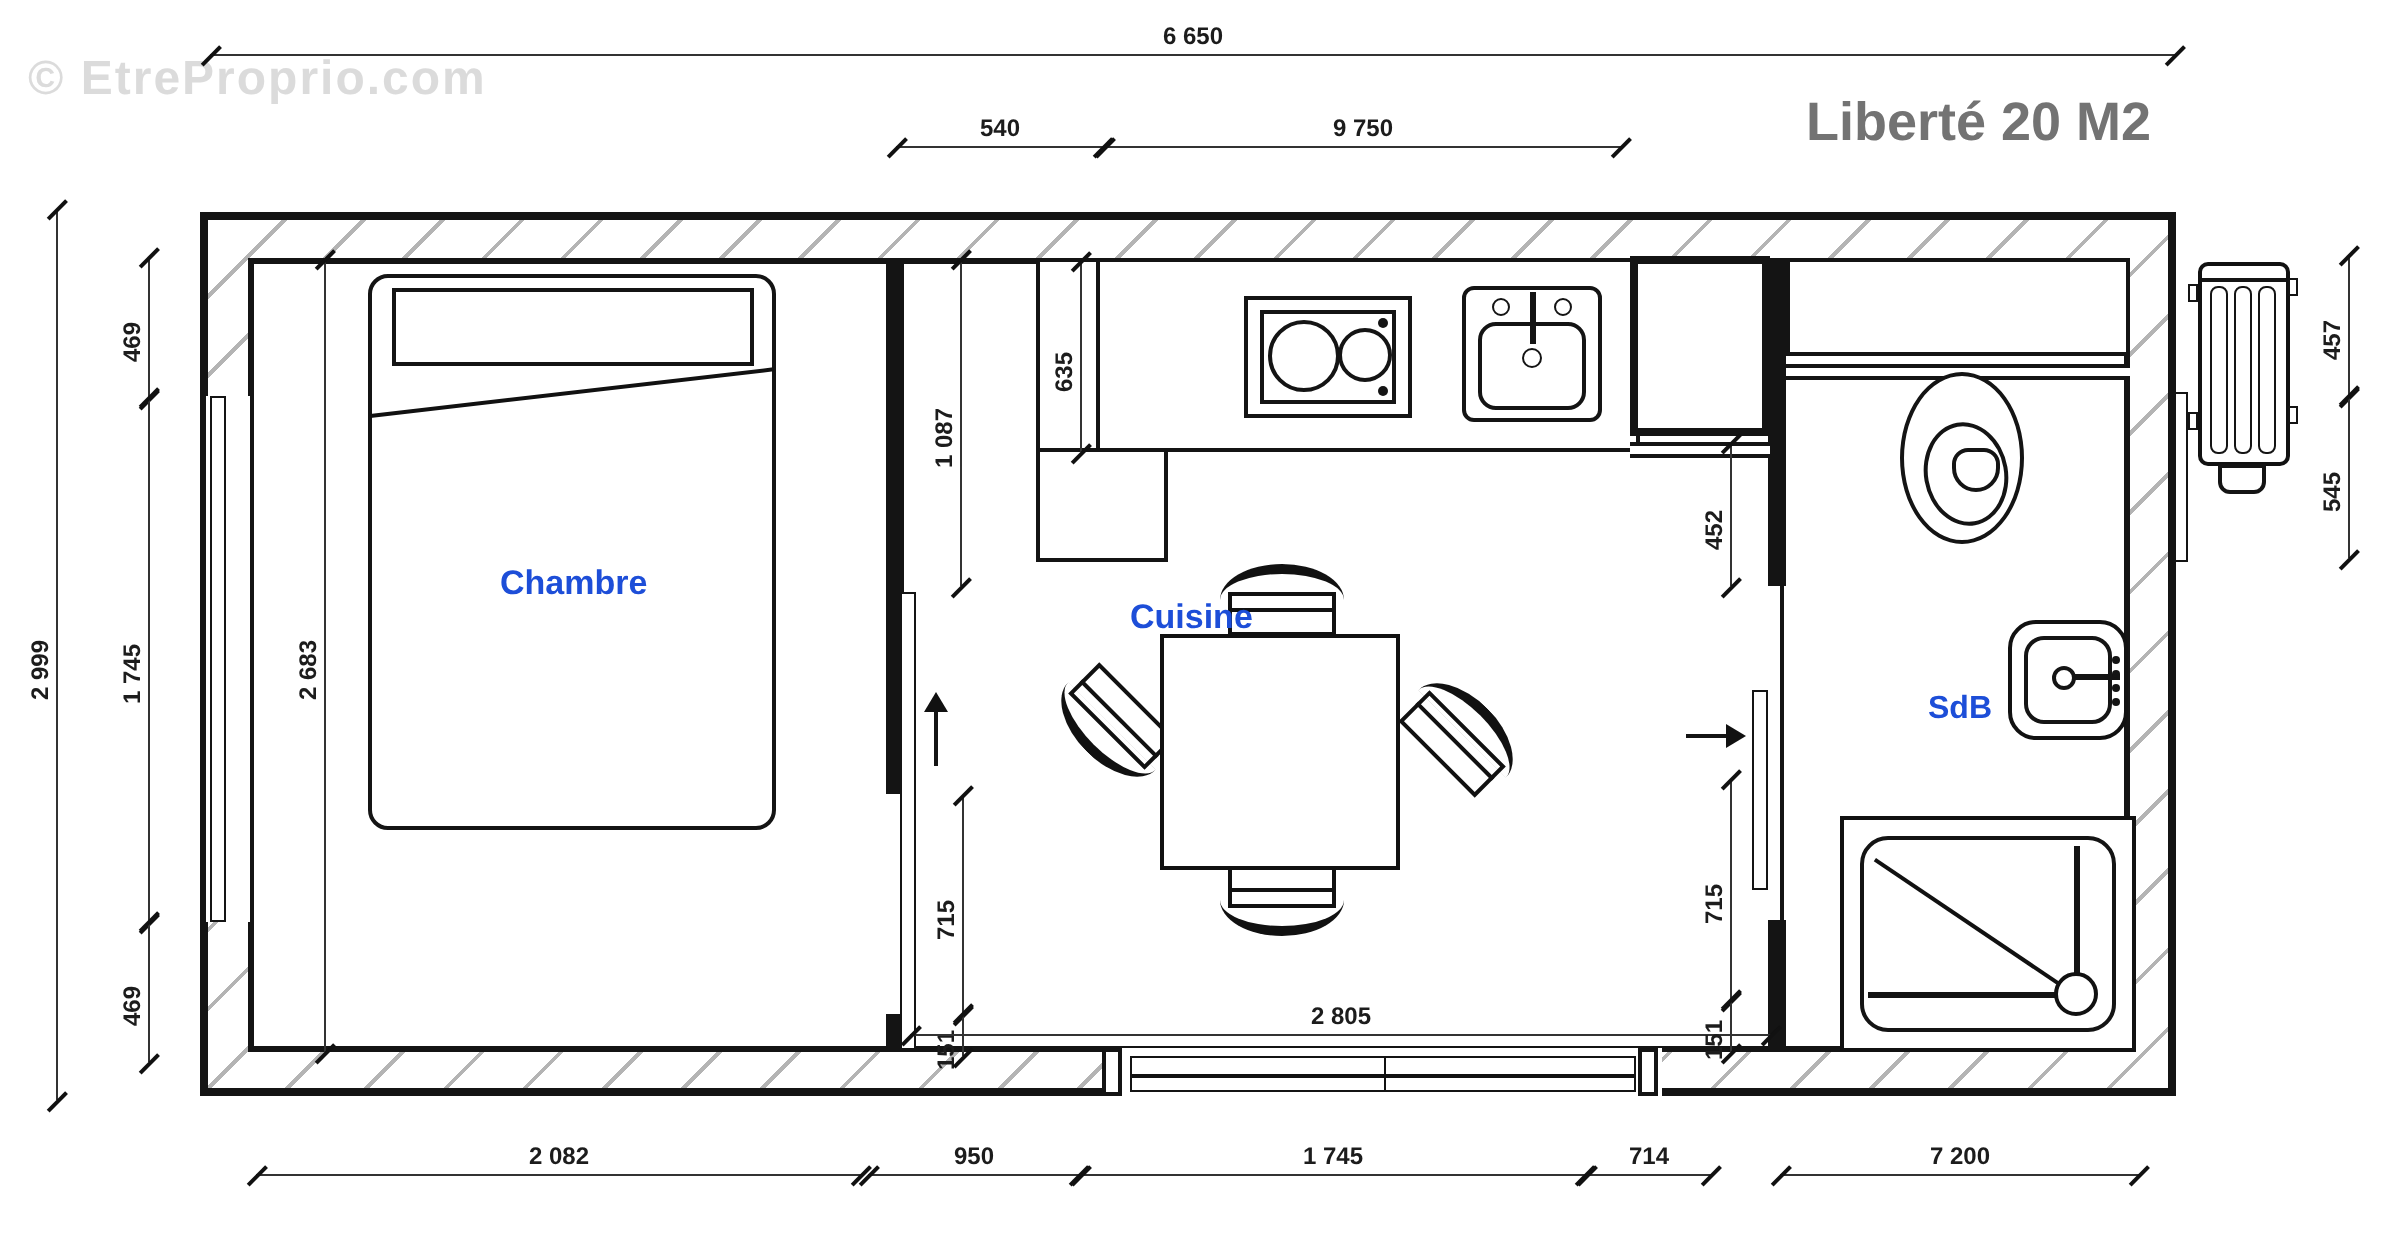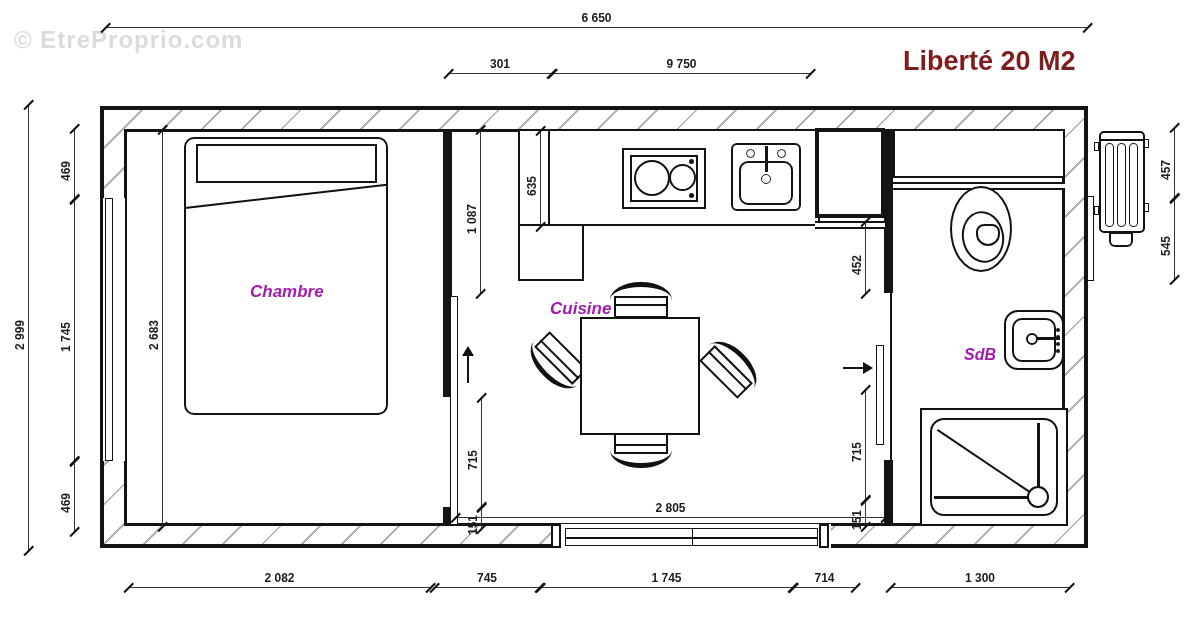--- a/index.html
+++ b/index.html
@@ -23,31 +23,31 @@
   .dimh::before,.dimh::after,.dimv::before,.dimv::after{
     content:"";position:absolute;width:13px;height:1.5px;background:#111;transform:rotate(-45deg);}
   .dimh::before{left:-6px;top:-1px;}
   .dimh::after{right:-6px;top:-1px;}
   .dimv::before{left:-7px;top:-1px;}
   .dimv::after{left:-7px;bottom:-1px;}
   .dim-label{position:absolute;font-size:12px;font-weight:700;color:#1c1c1c;white-space:nowrap;}
   .dimh .dim-label{left:50%;bottom:3px;transform:translateX(-50%);}
   .dimv .dim-label{top:50%;right:9px;transform-origin:right center;transform:rotate(-90deg) translate(50%,0);}
 
-  .room-label{position:absolute;font-size:17px;font-weight:700;color:#a21caf;white-space:nowrap;font-style:italic;}
+  .room-label{position:absolute;font-size:17px;font-weight:700;color:#1d4ed8;white-space:nowrap;}
 
   
   .chair{position:absolute;width:62px;height:36px;}
   .chair-seat{position:absolute;left:4px;top:14px;width:54px;height:22px;border:2px solid #111;background:#fff;box-sizing:border-box;}
   .chair-seatline{position:absolute;left:4px;top:22px;width:54px;height:2px;background:#111;}
   .chair-back{position:absolute;left:0;top:0;width:100%;height:18px;border-top:5px solid #111;
     border-radius:50% 50% 0 0 / 100% 100% 0 0;box-sizing:border-box;}
 
   .watermark{position:absolute;left:14px;top:26px;font-size:24px;font-weight:600;color:#c9c9c9;opacity:.65;letter-spacing:1px;}
-  .plan-title{position:absolute;left:903px;top:46px;font-size:27px;font-weight:700;color:#7f1d1d;}
+  .plan-title{position:absolute;left:903px;top:46px;font-size:27px;font-weight:700;color:#737373;}
 
   .tri-up{width:0;height:0;border-left:6px solid transparent;border-right:6px solid transparent;border-bottom:10px solid #111;}
   .tri-right{width:0;height:0;border-top:6px solid transparent;border-bottom:6px solid transparent;border-left:10px solid #111;}
 </style>
 </head>
 <body>
 
 <div id="canvas">
 
   <div class="watermark">© EtreProprio.com</div>
@@ -125,21 +125,21 @@
     <div class="chair-seat"></div>
     <div class="chair-seatline"></div>
     <div class="chair-back"></div>
   </div>
   <div class="chair" style="left:610px;top:432px;transform:rotate(180deg);">
     <div class="chair-seat"></div>
     <div class="chair-seatline"></div>
     <div class="chair-back"></div>
   </div>
   <div class="abs" style="left:580px;top:317px;width:120px;height:118px;border:2.5px solid #111;background:#fff;"></div>
-  <div class="room-label" style="left:550px;top:299px;">Cuisine</div>
+  <div class="room-label" style="left:565px;top:299px;">Cuisine</div>
 
   <div class="abs box" style="left:893px;top:129px;width:172px;height:49px;"></div>
   <div class="abs" style="left:893px;top:182px;width:172px;height:8px;border-top:2px solid #141414;border-bottom:2px solid #141414;background:#fff;"></div>
 
   <div class="abs box round" style="left:950px;top:186px;width:62px;height:86px;"></div>
   <div class="abs box round" style="left:962px;top:211px;width:42px;height:52px;transform:rotate(-10deg);"></div>
   <div class="abs box" style="left:976px;top:224px;width:24px;height:22px;border-radius:8px 8px 12px 12px;"></div>
 
   <div class="abs" style="left:1004px;top:310px;width:60px;height:60px;border:2.5px solid #111;background:#fff;border-radius:14px;"></div>
   <div class="abs box" style="left:1012px;top:318px;width:44px;height:44px;border-radius:10px;"></div>
@@ -167,21 +167,21 @@
   <div class="abs box" style="left:1109px;top:232px;width:24px;height:15px;border-radius:0 0 6px 6px;"></div>
   <div class="abs boxthin" style="left:1094px;top:142px;width:5px;height:9px;"></div>
   <div class="abs boxthin" style="left:1094px;top:206px;width:5px;height:9px;"></div>
   <div class="abs boxthin" style="left:1144px;top:139px;width:5px;height:9px;"></div>
   <div class="abs boxthin" style="left:1144px;top:203px;width:5px;height:9px;"></div>
 
   <div class="dimh" style="left:105px;top:27px;width:983px;">
     <span class="dim-label">6 650</span>
   </div>
   <div class="dimh" style="left:448px;top:73px;width:104px;">
-    <span class="dim-label">301</span>
+    <span class="dim-label">540</span>
   </div>
   <div class="dimh" style="left:552px;top:73px;width:259px;">
     <span class="dim-label">9 750</span>
   </div>
 
   <div class="dimv" style="left:28px;top:105px;height:445px;">
     <span class="dim-label">2 999</span>
   </div>
   <div class="dimv" style="left:74px;top:129px;height:70px;">
     <span class="dim-label">469</span>
@@ -226,25 +226,25 @@
     <span class="dim-label">457</span>
   </div>
   <div class="dimv" style="left:1174px;top:198px;height:81px;">
     <span class="dim-label">545</span>
   </div>
 
   <div class="dimh" style="left:128px;top:587px;width:303px;">
     <span class="dim-label">2 082</span>
   </div>
   <div class="dimh" style="left:434px;top:587px;width:106px;">
-    <span class="dim-label">745</span>
+    <span class="dim-label">950</span>
   </div>
   <div class="dimh" style="left:540px;top:587px;width:253px;">
     <span class="dim-label">1 745</span>
   </div>
   <div class="dimh" style="left:793px;top:587px;width:63px;">
     <span class="dim-label">714</span>
   </div>
   <div class="dimh" style="left:890px;top:587px;width:180px;">
-    <span class="dim-label">1 300</span>
+    <span class="dim-label">7 200</span>
   </div>
 
 </div>
 
 </body></html>

